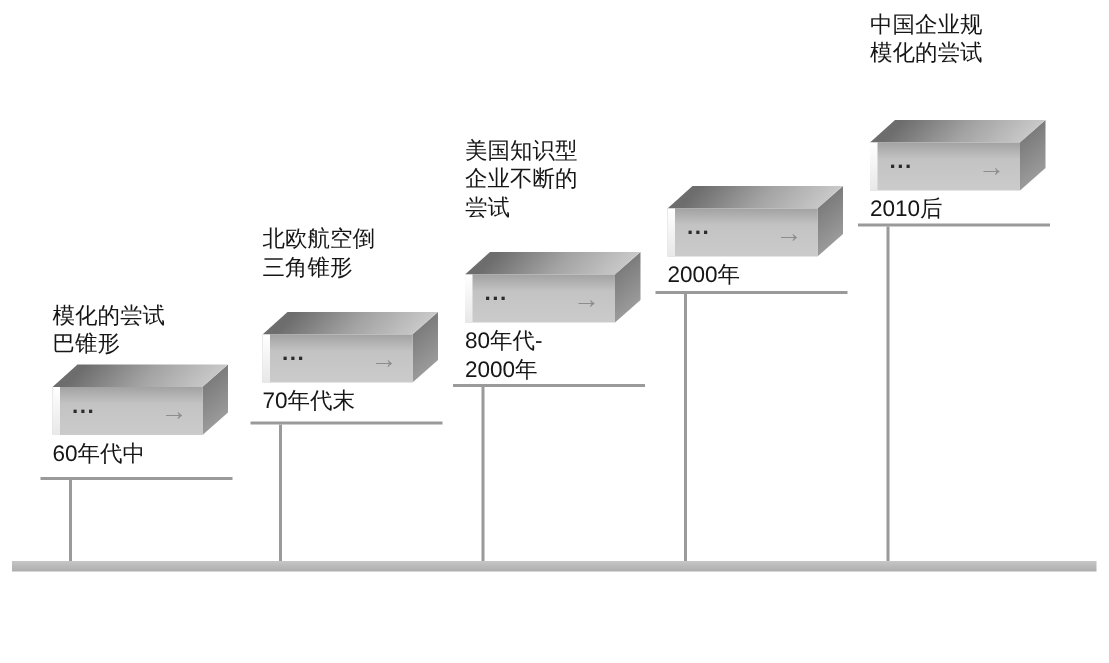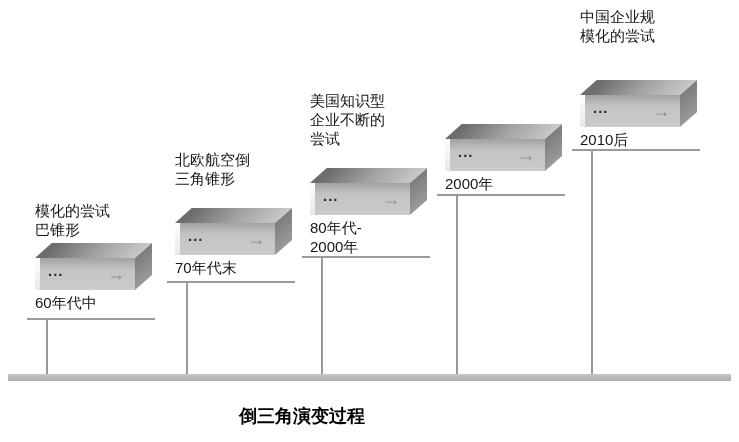--- a/index.html
+++ b/index.html
@@ -166,15 +166,14 @@
         <span class="dots">...</span>
         <span class="arrow">→</span>
       </div>
     </div>
     <div class="period">2010后</div>
     <div class="hline"></div>
     <div class="vline"></div>
   </div>
 
   <div class="baseline"></div>
-  <div class="title">倒三角演变过程</div>
 
 </div>
 
 </body></html>

